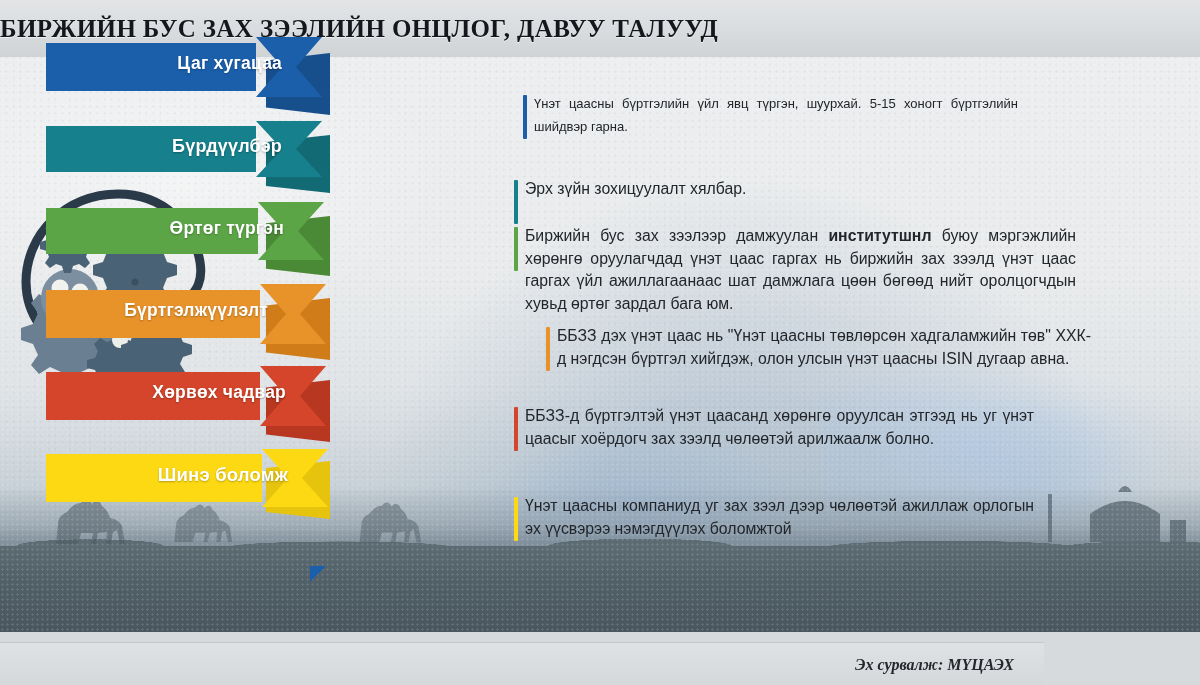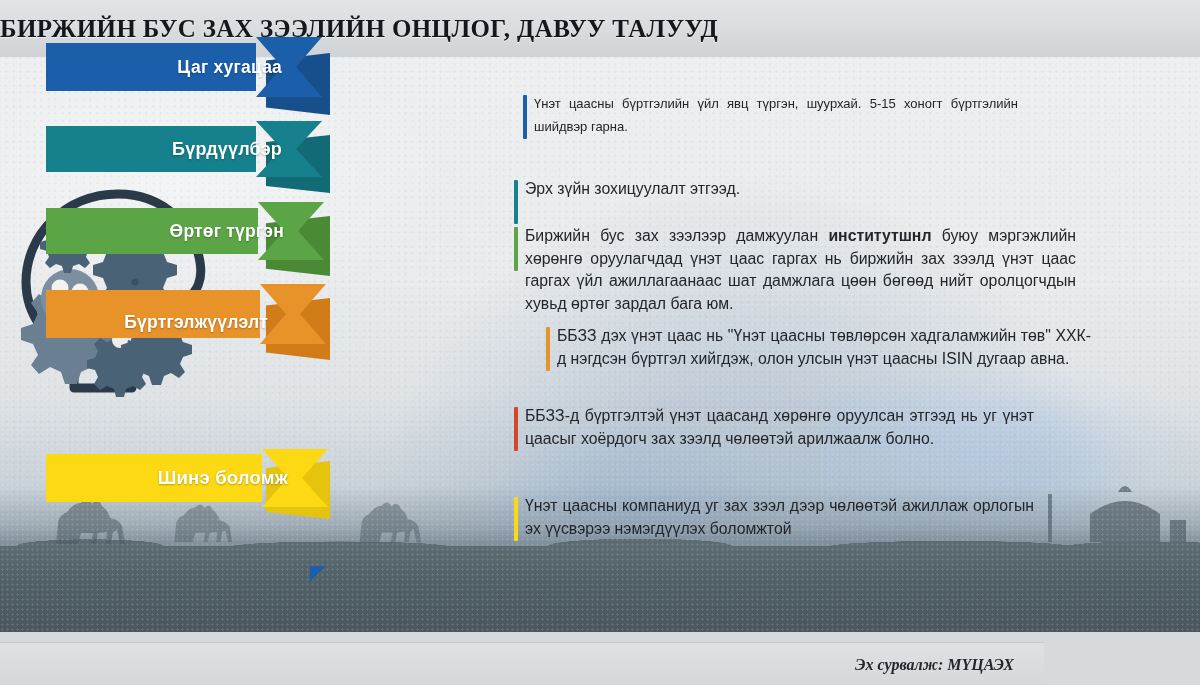--- a/index.html
+++ b/index.html
@@ -83,22 +83,23 @@
 
   
   .ribbons{position:absolute;left:0;top:0;width:1200px;height:585px;}
   .row{position:absolute;left:0;width:1200px;}
   .tail{
     position:absolute;left:0;width:64px;
     clip-path:polygon(0 12%,100% 0,100% 100%,0 88%);
   }
   .banner{
     position:absolute;left:46px;
-    display:flex;align-items:center;justify-content:flex-end;
+    display:flex;justify-content:flex-end;
     box-sizing:border-box;
+    margin-top:10px;
   }
   .banner .txt{
     color:#ffffff;font-weight:bold;white-space:nowrap;
     text-shadow:0 1px 2px rgba(0,0,0,.28);
     letter-spacing:.2px;
   }
 
   
   .para{
     position:absolute;box-sizing:border-box;
@@ -244,35 +245,45 @@
       <div class="row" style="top: 278px; height: 72px;">
         <div class="tail" style="left: 266px; top: 20px; height: 62px; background: rgb(208, 124, 24);"></div>
         <svg width="280" height="60" viewBox="0 0 280 60" style="position: absolute; left: 46px; top: 6px;">
           <path d="M0 6 L214 6 L214 54 L0 54 Z" fill="#E8922A"></path>
           <path d="M214 0 L280 0 L254 30 L280 60 L214 60 L240 30 Z" fill="#E8922A"></path>
         </svg>
         <div class="banner" style="left: 28px; top: 12px; width: 244px; height: 64px; padding-right: 4px;">
           <span class="txt" style="font-size: 17.5px;">Бүртгэлжүүлэлт</span>
         </div>
       </div>
+      <div class="row" style="top: 360px; height: 72px;">
+        <div class="tail" style="left: 266px; top: 20px; height: 62px; background: rgb(184, 55, 32);"></div>
+        <svg width="280" height="60" viewBox="0 0 280 60" style="position: absolute; left: 46px; top: 6px;">
+          <path d="M0 6 L214 6 L214 54 L0 54 Z" fill="#D4452B"></path>
+          <path d="M214 0 L280 0 L254 30 L280 60 L214 60 L240 30 Z" fill="#D4452B"></path>
+        </svg>
+        <div class="banner" style="left: 46px; top: 12px; width: 244px; height: 48px; padding-right: 4px;">
+          <span class="txt" style="font-size: 17.5px;">Хөрвөх чадвар</span>
+        </div>
+      </div>
       <div class="row" style="top: 443px; height: 66px;">
         <div class="tail" style="left: 266px; top: 18px; height: 58px; background: rgb(230, 195, 12);"></div>
         <svg width="282" height="58" viewBox="0 0 282 58" style="position: absolute; left: 46px; top: 6px;">
           <path d="M0 5 L216 5 L216 53 L0 53 Z" fill="#FCD913"></path>
           <path d="M216 0 L282 0 L256 29 L282 58 L216 58 L242 29 Z" fill="#FCD913"></path>
         </svg>
         <div class="banner" style="left: 46px; top: 11px; width: 246px; height: 48px; padding-right: 4px;">
           <span class="txt" style="font-size: 18.5px;">Шинэ боломж</span>
         </div>
       </div>
     </div>
 
   <div class="footer">
     <div class="src">Эх сурвалж: МҮЦАЭХ</div>
   </div>
 <div class="para" style="left: 514px; top: 93px; width: 495px; font-size: 13px; margin-left: 9px;"><span class="bar" style="background: rgb(27, 95, 171); height: 44px;"></span><span>Үнэт цаасны бүртгэлийн үйл явц түргэн, шуурхай. 5-15 хоногт бүртгэлийн шийдвэр гарна.</span></div>
-    <div class="para" style="left: 514px; top: 178px; width: 495px; font-size: 15.8px;"><span class="bar" style="background: rgb(22, 129, 140); height: 44px;"></span><span>Эрх зүйн зохицуулалт этгээд.</span></div>
+    <div class="para" style="left: 514px; top: 178px; width: 495px; font-size: 15.8px;"><span class="bar" style="background: rgb(22, 129, 140); height: 44px;"></span><span>Эрх зүйн зохицуулалт хялбар.</span></div>
     <div class="para" style="left: 514px; top: 225px; width: 562px; font-size: 15.8px;"><span class="bar" style="background: rgb(92, 165, 70); height: 44px;"></span><span>Биржийн бус зах зээлээр дамжуулан <b>институтшнл</b> буюу мэргэжлийн хөрөнгө оруулагчдад үнэт цаас гаргах нь биржийн зах зээлд үнэт цаас гаргах үйл ажиллагаанаас шат дамжлага цөөн бөгөөд нийт оролцогчдын хувьд өртөг зардал бага юм.</span></div>
     <div class="para" style="left: 514px; top: 325px; width: 545px; font-size: 15.8px; margin-left: 32px;"><span class="bar" style="background: rgb(232, 146, 42); height: 44px;"></span><span>ББЗЗ дэх үнэт цаас нь "Үнэт цаасны төвлөрсөн хадгаламжийн төв" ХХК-д нэгдсэн бүртгэл хийгдэж, олон улсын үнэт цаасны ISIN дугаар авна.</span></div>
     <div class="para" style="left: 514px; top: 405px; width: 520px; font-size: 15.8px;"><span class="bar" style="background: rgb(212, 69, 43); height: 44px;"></span><span>ББЗЗ-д бүртгэлтэй үнэт цаасанд хөрөнгө оруулсан этгээд нь уг үнэт цаасыг хоёрдогч зах зээлд чөлөөтэй арилжаалж болно.</span></div>
     <div class="para" style="left: 514px; top: 495px; width: 520px; font-size: 15.8px;"><span class="bar" style="background: rgb(252, 217, 19); height: 44px;"></span><span>Үнэт цаасны компаниуд уг зах зээл дээр чөлөөтэй ажиллаж орлогын эх үүсвэрээ нэмэгдүүлэх боломжтой</span></div>
     <div style="position: absolute; left: 310px; top: 566px; width: 0px; height: 0px; border-left: 16px solid rgb(27, 95, 171); border-bottom: 16px solid transparent;"></div>
   </div>
 
 </body></html>

